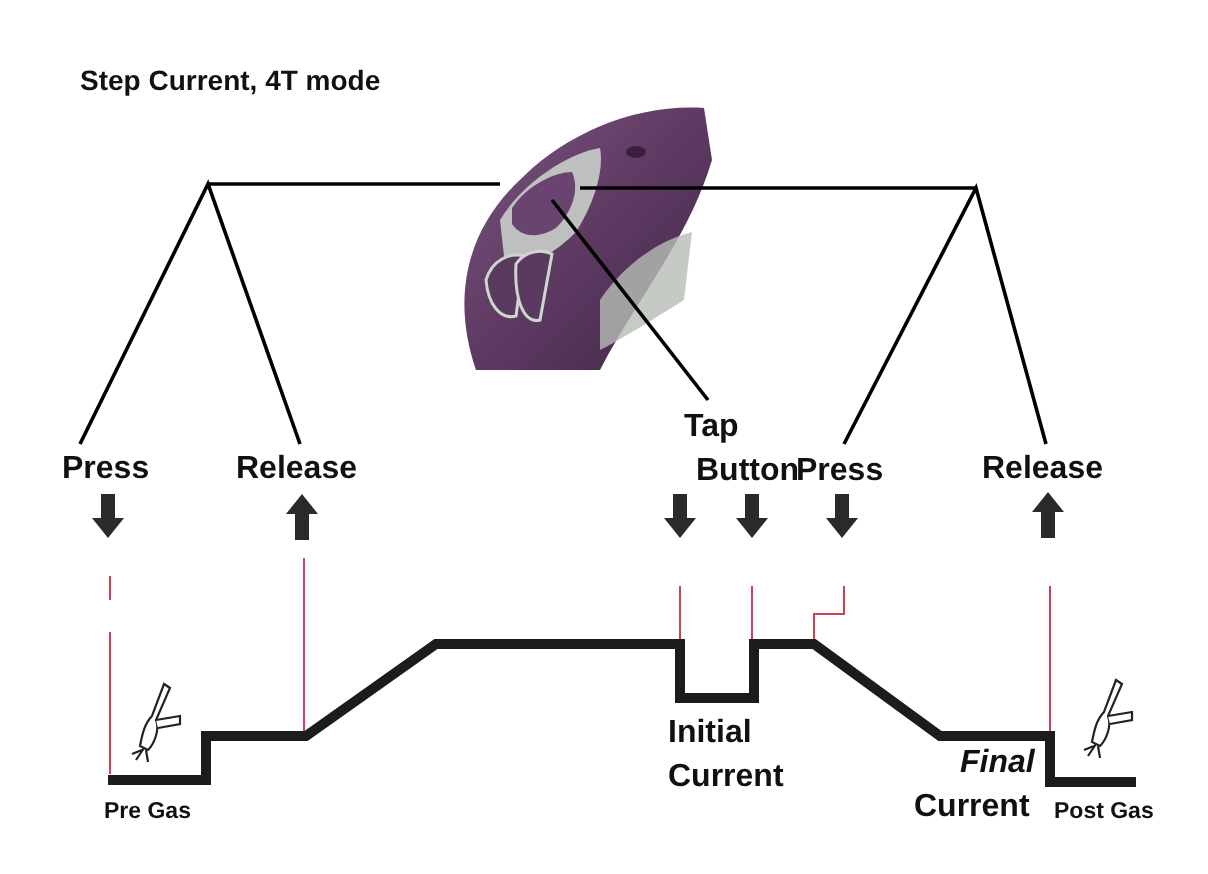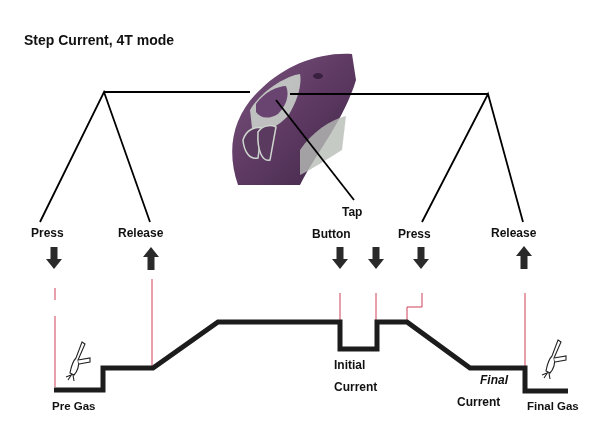--- a/index.html
+++ b/index.html
@@ -1,19 +1,19 @@
 <!DOCTYPE html>
 <html><head>
 <meta charset="utf-8">
 <style>
   html, body { margin:0; padding:0; background:#ffffff; }
   body { width:604px; height:437px; position:relative; overflow:hidden; font-family:"Liberation Sans", sans-serif; }
   .lbl { position:absolute; font-weight:bold; color:#111; white-space:nowrap; }
-  #title { left:24px; top:32px; font-size:14px; }
-  .big { font-size:12px; }
+  #title { left:40px; top:32px; font-size:14px; }
+  .big { font-size:16px; }
   .small { font-size:11.5px; }
   svg#diagram { position:absolute; left:0; top:0; }
 </style>
 </head>
 <body>
 
 <div id="title" class="lbl">Step Current, 4T mode</div>
 
 <svg id="diagram" width="604" height="437" viewBox="0 0 604 437">
   <defs>
@@ -89,22 +89,22 @@
   <g stroke="#222" stroke-width="1.1" fill="#fff" transform="translate(548,338)">
     <path d="M10,2 L13,4 L6,20 C8,25 5,32 2,35 L-2,33 C-1,28 0,22 4,18 Z"></path>
     <path d="M6,20 L18,18 L18,22 L7,24"></path>
     <path d="M0,34 L-4,40 M1,35 L2,41 M-1,35 L-6,37"></path>
   </g>
 </svg>
 
 <div class="lbl big" style="left:31px;top:226px;">Press</div>
 <div class="lbl big" style="left:118px;top:226px;">Release</div>
 <div class="lbl big" style="left:342px;top:205px;">Tap</div>
-<div class="lbl big" style="left:312px;top:227px;text-align:center;">Button</div>
+<div class="lbl big" style="left:348px;top:227px;text-align:center;">Button</div>
 <div class="lbl big" style="left:398px;top:227px;">Press</div>
 <div class="lbl big" style="left:491px;top:226px;">Release</div>
 
 <div class="lbl small" style="left:52px;top:400px;">Pre Gas</div>
 <div class="lbl big" style="left:334px;top:358px;text-align:right;">Initial</div>
 <div class="lbl big" style="left:334px;top:380px;">Current</div>
 <div class="lbl big" style="left:480px;top:373px;font-style:italic;">Final</div>
 <div class="lbl big" style="left:457px;top:395px;">Current</div>
-<div class="lbl small" style="left:527px;top:400px;">Final Gas</div>
+<div class="lbl small" style="left:527px;top:400px;">Post Gas</div>
 
 </body></html>

